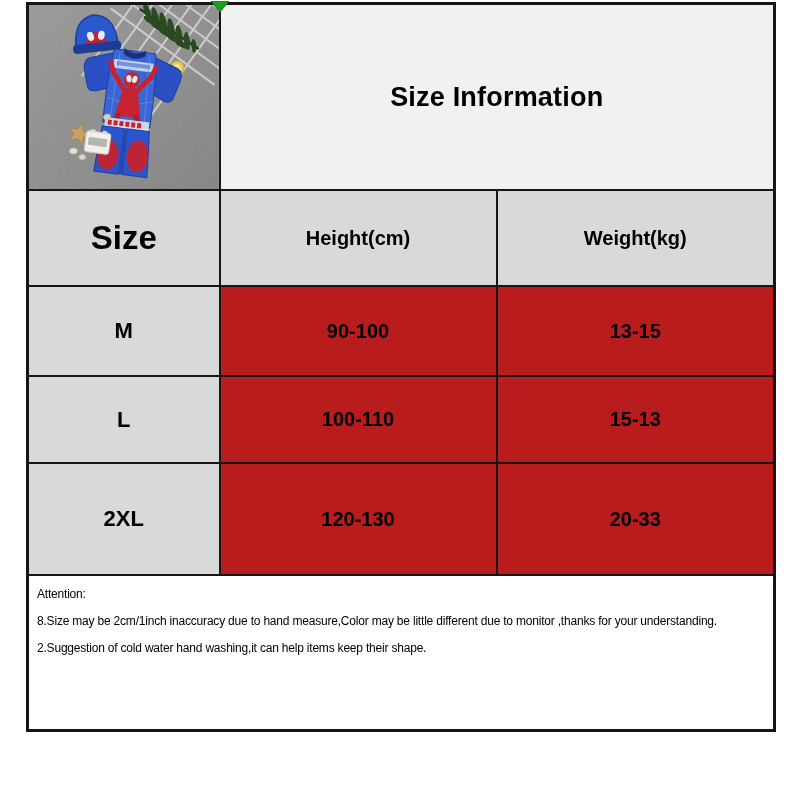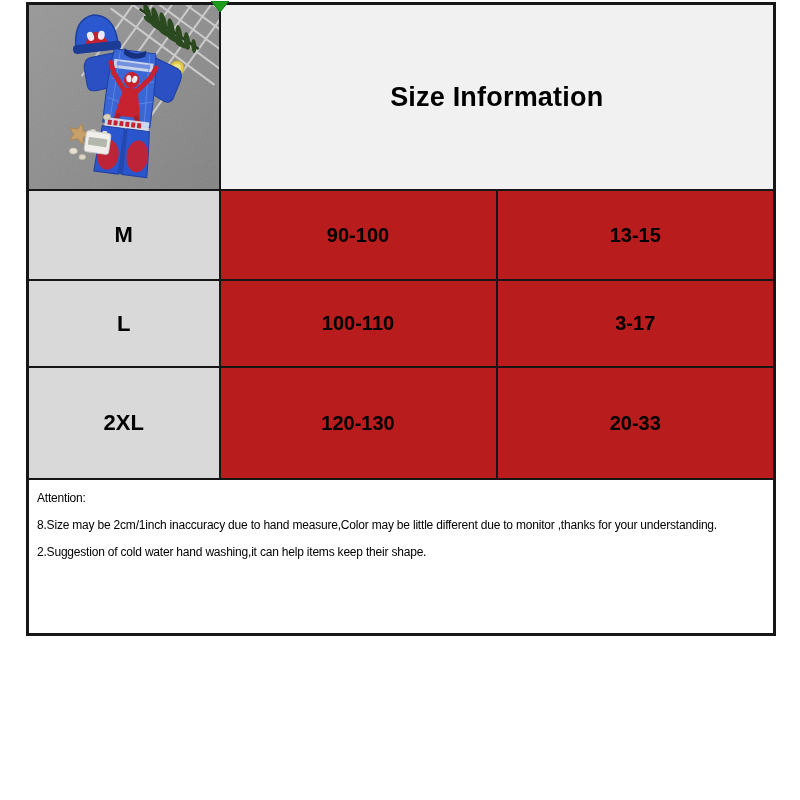--- a/index.html
+++ b/index.html
@@ -204,31 +204,36 @@
             <ellipse cx="54" cy="152" rx="3.4" ry="2.6" fill="#ddd6c3" stroke="#c2bba8" stroke-width="0.7"></ellipse>
             <ellipse cx="79" cy="112" rx="3.6" ry="2.8" fill="#d9d2c0" stroke="#beb7a3" stroke-width="0.7" transform="rotate(-20 79 112)"></ellipse>
           </g>
         </svg>
       </td>
       <td class="title-cell" colspan="2">
         <span>Size Information</span>
       </td>
     </tr>
 
+    <tr class="head-row" style="height:96px">
+      <td class="size-head">Size</td>
+      <td class="col-head">Height(cm)</td>
+      <td class="col-head">Weight(kg)</td>
+    </tr>
 
     <tr class="data-row" style="height:90px">
       <td class="cell-size">M</td>
       <td class="cell-num">90-100</td>
       <td class="cell-num">13-15</td>
     </tr>
 
     <tr class="data-row" style="height:87px">
       <td class="cell-size">L</td>
       <td class="cell-num">100-110</td>
-      <td class="cell-num">3-17</td>
+      <td class="cell-num">15-13</td>
     </tr>
 
 
     <tr class="data-row" style="height:112px">
       <td class="cell-size">2XL</td>
       <td class="cell-num">120-130</td>
       <td class="cell-num">20-33</td>
     </tr>
 
     <tr style="height:155px">

